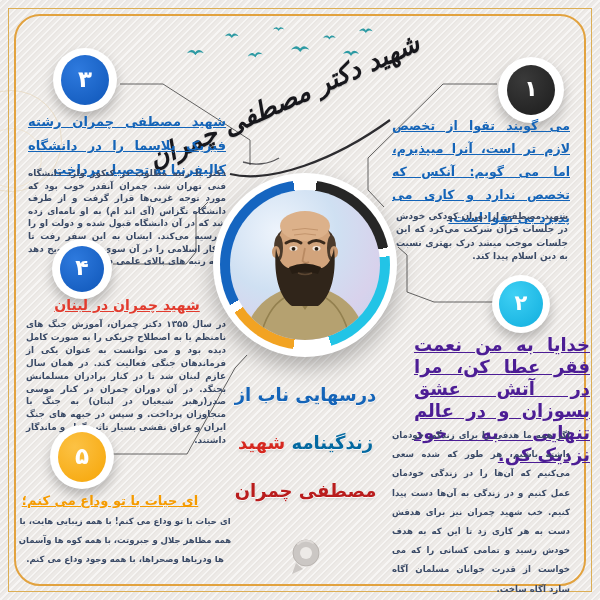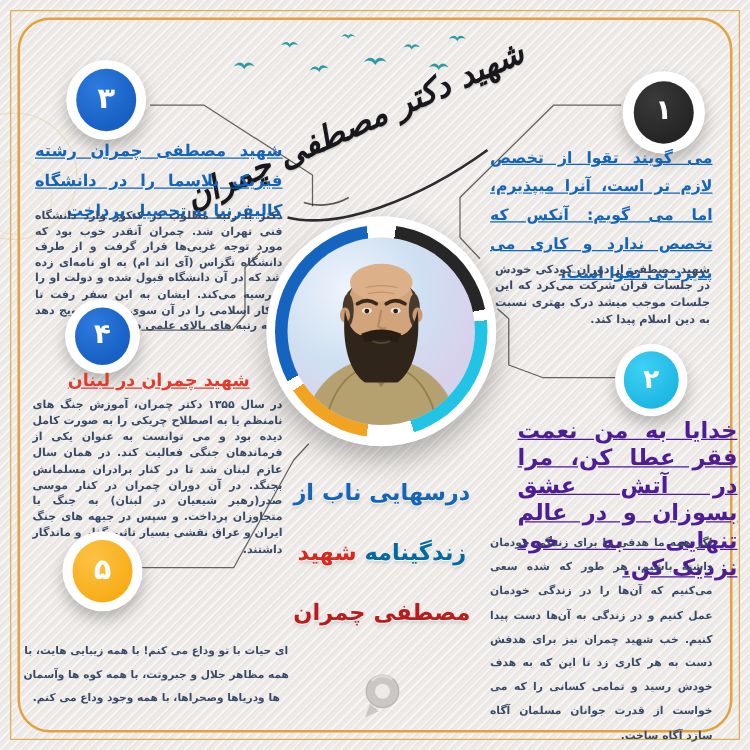--- a/index.html
+++ b/index.html
@@ -140,20 +140,21 @@
 
   <div class="badge" id="badge4">
     <span class="num">۴</span>
   </div>
   <div class="txt head" id="h4">شهید چمران در لبنان</div>
   <div class="txt body" id="b4">در سال ۱۳۵۵ دکتر چمران، آموزش جنگ های نامنظم یا به اصطلاح چریکی را به صورت کامل دیده بود و می توانست به عنوان یکی از فرماندهان جنگی فعالیت کند. در همان سال عازم لبنان شد تا در کنار برادران مسلمانش بجنگد. در آن دوران چمران در کنار موسی صدر(رهبر شیعیان در لبنان) به جنگ با متجاوزان پرداخت. و سپس در جبهه های جنگ ایران و عراق نقشی بسیار تاثیر گذار و ماندگار داشتند.</div>
 
   <div class="badge" id="badge5">
     <span class="num">۵</span>
   </div>
+  <div class="txt head" id="h5">ای حیات با تو وداع می کنم؛</div>
   <div class="txt body" id="b5">ای حیات با تو وداع می کنم! با همه زیبایی هایت، با همه مظاهر جلال و جبروتت، با همه کوه ها وآسمان ها ودریاها وصحراها، با همه وجود وداع می کنم.</div>
 
   <div class="portrait-outer">
     <div class="portrait-ring"></div>
     <div class="portrait-photo">
       <svg width="150" height="150" viewBox="0 0 150 150">
 
         <path d="M14,150 C18,119 40,103 60,98 L90,98 C110,103 132,119 136,150 Z" fill="#b5a170"></path>
         <path d="M60,98 L75,120 L90,98 L84,96 L75,110 L66,96 Z" fill="#93804f"></path>
         <path d="M30,150 C34,128 44,114 54,108" fill="none" stroke="#93804f" stroke-width="1.5"></path>

